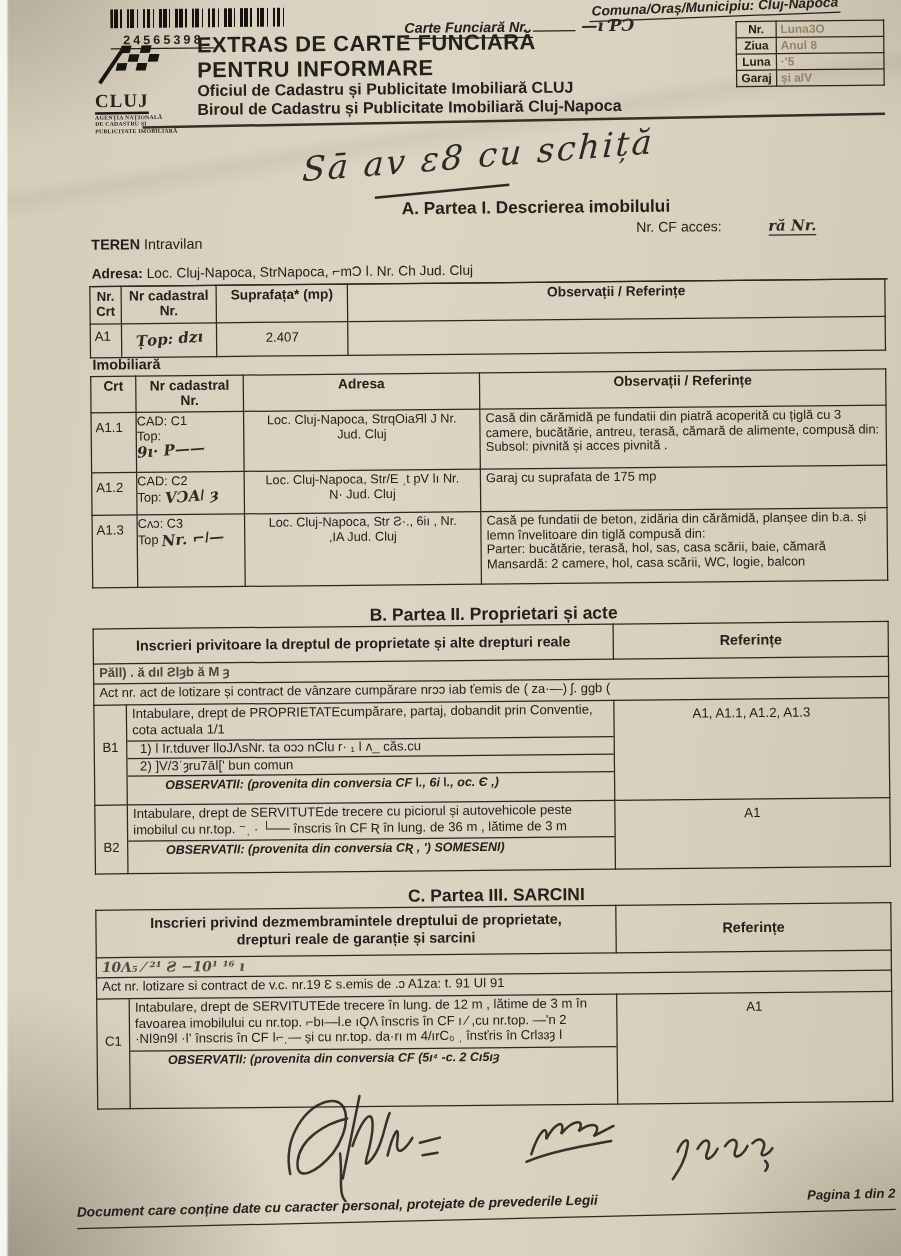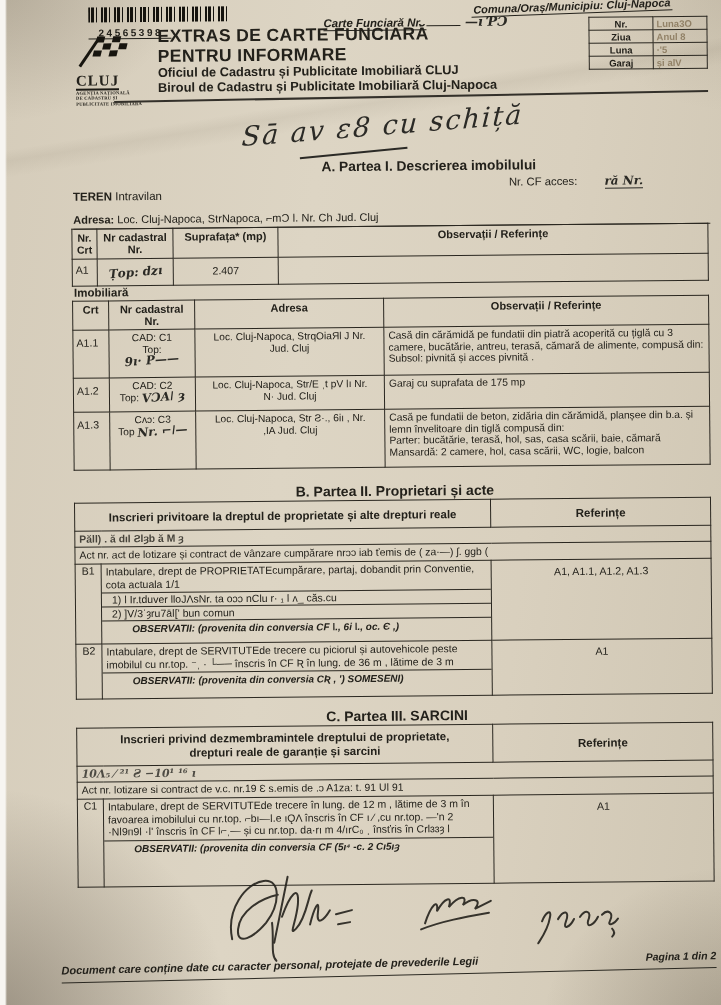--- a/index.html
+++ b/index.html
@@ -35,28 +35,28 @@
 .h2{font-size:12.8px;font-weight:700;line-height:14.5px}
 .ancpi{font-family:"Liberation Serif",serif;font-weight:700;font-size:15px;letter-spacing:1px;line-height:15px;border-bottom:2px solid #1c1a15;display:inline-block}
 .ancpi-sub{font-family:"Liberation Serif",serif;font-size:4.6px;font-weight:700;letter-spacing:.2px;line-height:5.4px}
 .note{font-size:27px;letter-spacing:2px;transform:rotate(-4deg) skewX(-8deg);color:#2b2a26}
 .sect{font-size:13.8px;font-weight:700;text-align:center}
 
 .t{border-collapse:collapse;table-layout:fixed}
 .t th,.t td{border:1.6px solid #2a2720;vertical-align:top}
 .t th{font-size:11px;line-height:12px;text-align:center;padding:2px;font-weight:700}
 .dt td{border:1.5px solid #2a2720;height:13px;padding:0 3px;vertical-align:middle}
-.dtl{width:64px;font-weight:700;font-size:9.5px;text-align:center}
+.dtl{width:32px;font-weight:700;font-size:9.5px;text-align:center}
 .dtv{font-size:9.5px;font-weight:700;color:rgba(96,74,42,.55)}
 .cell{font-size:10.3px;line-height:11.6px;padding:2px 4px}
 .crtc{font-size:10.6px;padding:6px 0 0 3px}
-.cadc{text-align:center;font-size:10.2px;line-height:11.5px;padding-top:2px}
+.cadc{font-size:10.2px;line-height:11.5px;padding-top:2px}
 .adrc{text-align:center;font-size:10.2px;line-height:11.5px;padding-top:2px}
 .handcell{font-size:12px;font-weight:700;display:inline-block;transform:rotate(-4deg)}
-.idc{font-size:10.6px;text-align:center;padding-top:0}
+.idc{font-size:10.6px;text-align:center;padding-top:28px}
 .cont{padding:0}
 .bmain{font-size:10.5px;line-height:12.5px;padding:1px 4px 2px 4px;border-bottom:1.5px solid #2a2720}
 .bitem{font-size:10.5px;line-height:13px;padding:0 4px 0 10px;border-bottom:1.4px solid #2a2720}
 .bobs{font-size:10px;font-style:italic;font-weight:700;padding:2px 4px 3px 30px}
 .refc{font-size:10.6px;text-align:center;padding-top:5px}
 .thinrow td{font-size:10.4px;padding:1px 4px;line-height:13px}
 .garb{font-weight:700;opacity:.8}
 .adr{font-size:11px;border-bottom:1.6px solid #2b2922;padding-bottom:3px}
 .sig path{fill:none;stroke:#23211c;stroke-width:2;stroke-linecap:round;opacity:.9}
 .footer{display:flex;justify-content:space-between;border-bottom:1.8px solid #2b2922;padding-bottom:6px;transform:rotate(-.8deg)}
@@ -132,21 +132,21 @@
 
   <div class="abs" style="left:118px;top:96px;width:594px;border-top:2.2px solid #33302a;transform:rotate(-.5deg)"></div>
 
   <div class="abs hand note" style="left:245px;top:110px">Sā av ɛ8 cu schiță</div>
   <div class="abs" style="left:303px;top:152px;width:108px;border-top:2.6px solid #2b2a26;transform:rotate(-5deg)"></div>
 
   <div class="abs sect" style="left:147px;top:159px;width:570px">A. Partea I. Descrierea imobilului</div>
 
   <div class="abs" style="left:512px;top:176px;font-size:11.3px">
     <span>Nr. CF acces:</span>
-    <span class="hand b i" style="margin-left:24px;font-size:12px;border-bottom:1.5px solid #2b2a26">ră Nr.</span>
+    <span class="hand b i" style="margin-left:34px;font-size:12px;border-bottom:1.5px solid #2b2a26">ră Nr.</span>
   </div>
 
   <div class="abs" style="left:76px;top:188px;font-size:11.5px">
     <span class="b">TEREN</span>
     <span>Intravilan</span>
   </div>
 
   <div class="abs adr" style="left:76px;top:211px;width:637px">
     <span class="b">Adresa:</span>
     <span>Loc. Cluj-Napoca, StrNapoca, ⌐mƆ ǀ. Nr. Ch  Jud. Cluj</span>

